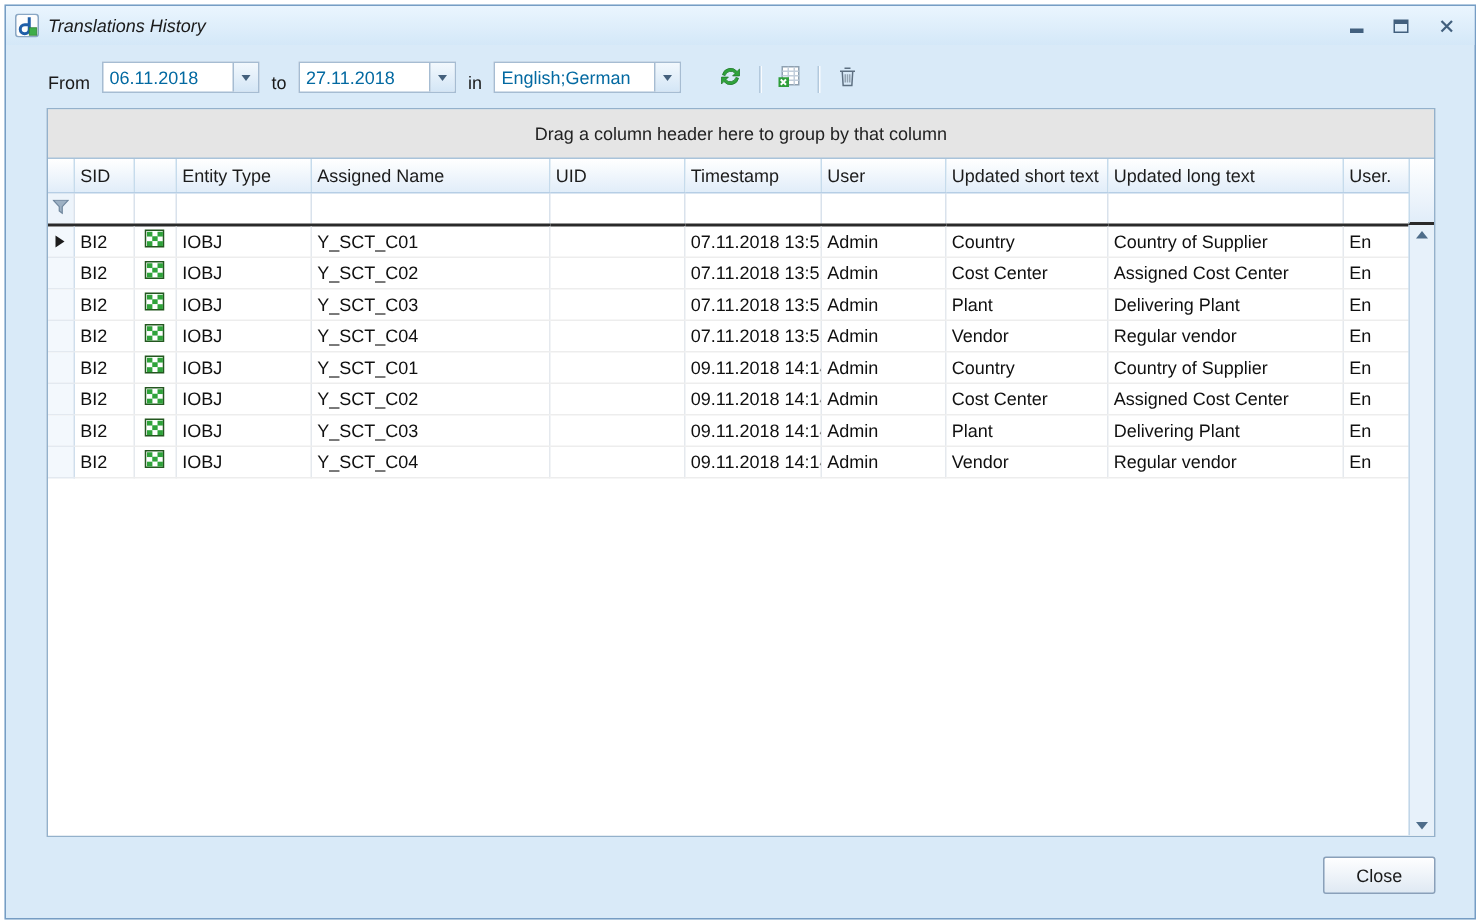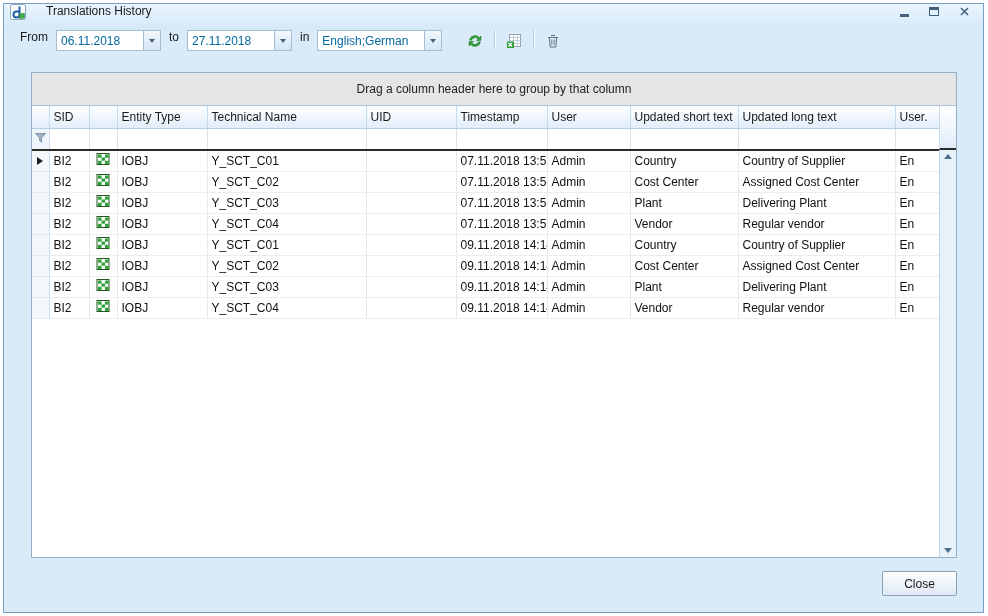--- a/index.html
+++ b/index.html
@@ -3,30 +3,30 @@
 <meta charset="utf-8">
 <style>
   * { box-sizing: border-box; margin: 0; padding: 0; }
   html, body { width: 988px; height: 616px; }
   body { background: #ffffff; font-family: "Liberation Sans", sans-serif; position: relative; overflow: hidden; }
 
   .window { position: absolute; left: 3px; top: 3px; width: 981px; height: 610px;
             background: #d9eaf8; border: 1px solid #769dc4; }
 
   
-  .titlebar { height: 26px; display: flex; align-items: flex-start; gap: 20px;
-              padding: 0 10px 0 6px; background: linear-gradient(#eaf5fe, #d4e8f8); }
+  .titlebar { height: 26px; display: flex; align-items: center; gap: 6px;
+              padding: 0 10px 0 6px; background: linear-gradient(#eaf5fe, #d4e8f8); font-style: italic; }
   .title { font-size: 12px; color: #1a1a1a; }
   .win-controls { margin-left: auto; display: flex; gap: 12px; align-items: center; }
   .wbtn { width: 18px; height: 15px; display: flex; align-items: center; justify-content: center; cursor: default; }
   .min-glyph { width: 9px; height: 3px; background: #42607e; margin-top: 7px; }
   .max-glyph { width: 10px; height: 9px; border: 1px solid #42607e; border-top-width: 3px; }
 
   
-  .toolbar { height: 32px; display: flex; align-items: flex-start; gap: 8px; padding: 0 16px; }
+  .toolbar { height: 32px; display: flex; align-items: flex-end; gap: 8px; padding: 0 28px; }
   .tlabel { font-size: 12px; color: #1a1a1a; }
   .editor { display: flex; height: 21px; border: 1px solid #a6bcd2; background: #fff; }
   .editor input { border: 0; outline: 0; padding: 0 4px; font-size: 12px; font-family: inherit;
                   color: #0369a1; width: 86px; background: transparent; }
   .editor.combo input { width: 106px; }
   .drop-btn { width: 17px; border-left: 1px solid #a6bcd2;
               background: linear-gradient(#f2f8fd, #d4e6f6);
               display: flex; align-items: center; justify-content: center; }
   .caret { width: 0; height: 0; border-left: 3px solid transparent; border-right: 3px solid transparent;
            border-top: 4px solid #44607c; }
@@ -181,21 +181,21 @@
             <col style="width:108px">
           <col style="width:157px">
             <col style="width:47px">
         </colgroup>
         <thead>
           <tr>
             <th></th>
             <th>SID</th>
             <th></th>
             <th>Entity Type</th>
-            <th>Technical Name</th>
+            <th>Assigned Name</th>
             <th>UID</th>
             <th>Timestamp</th>
             <th>User</th>
             <th>Updated short text</th>
             <th>Updated long text</th>
             <th>User.</th>
           </tr>
           <tr class="filter">
             <td class="ind">
               <svg width="11" height="10" viewBox="0 0 11 10">

